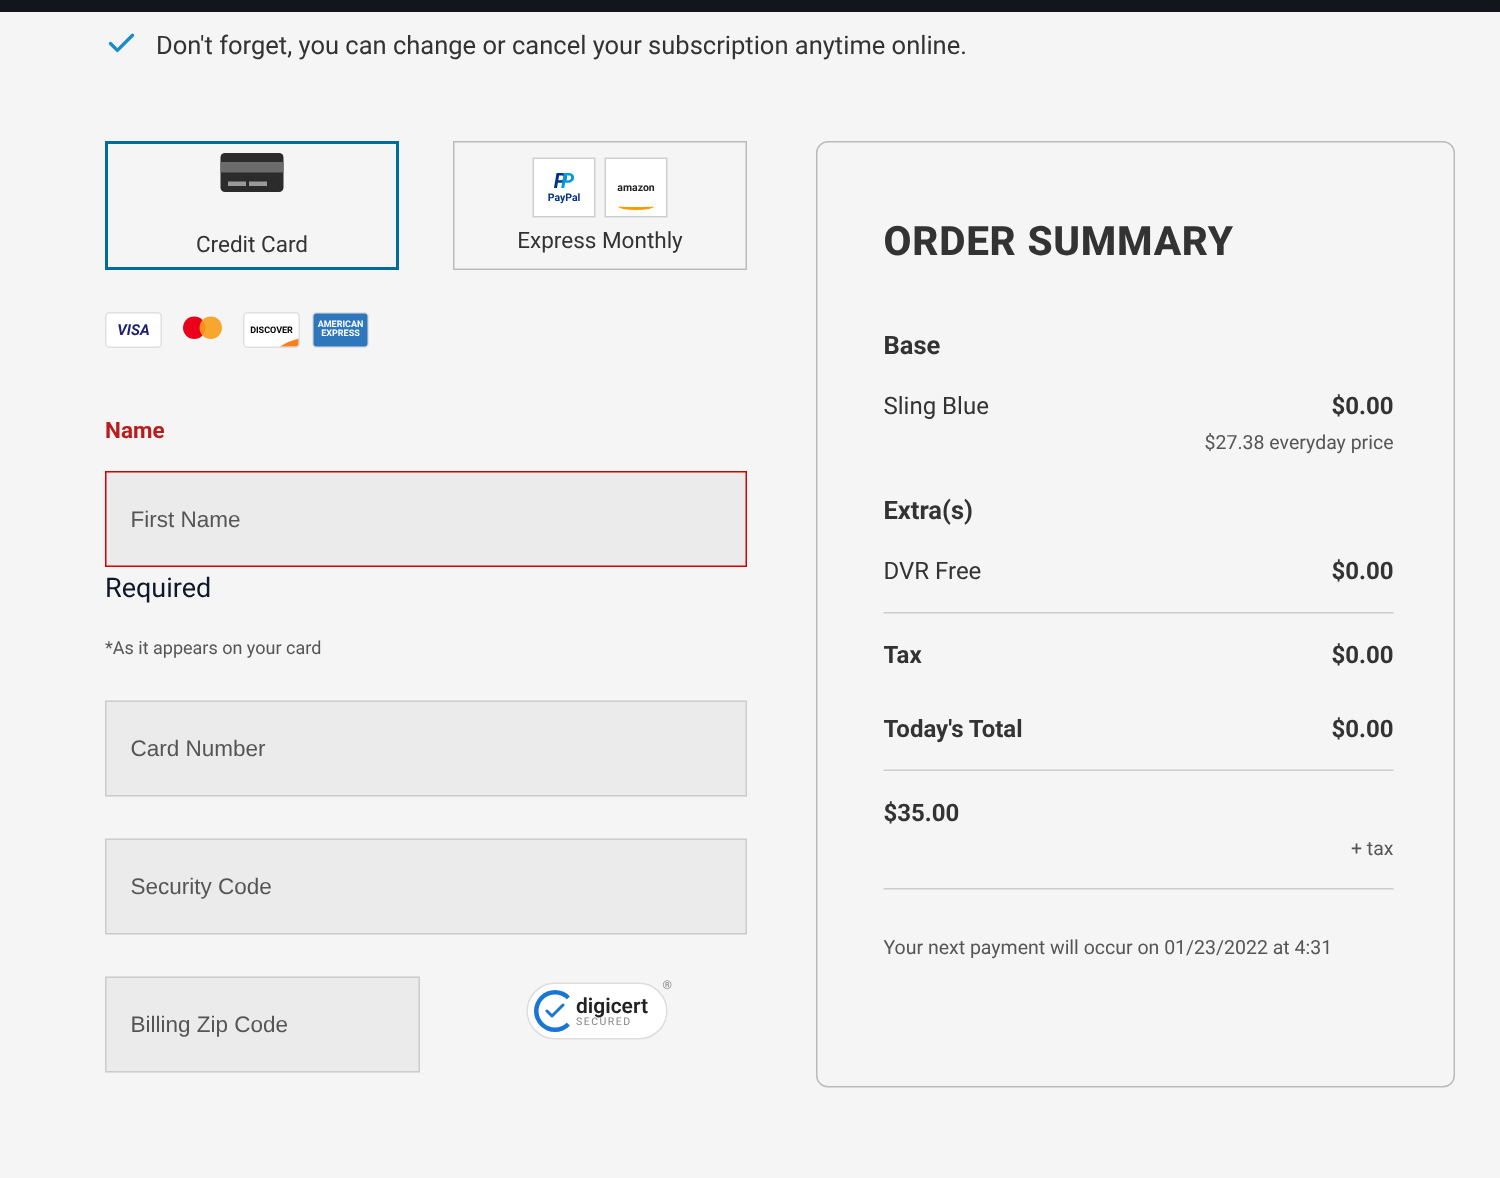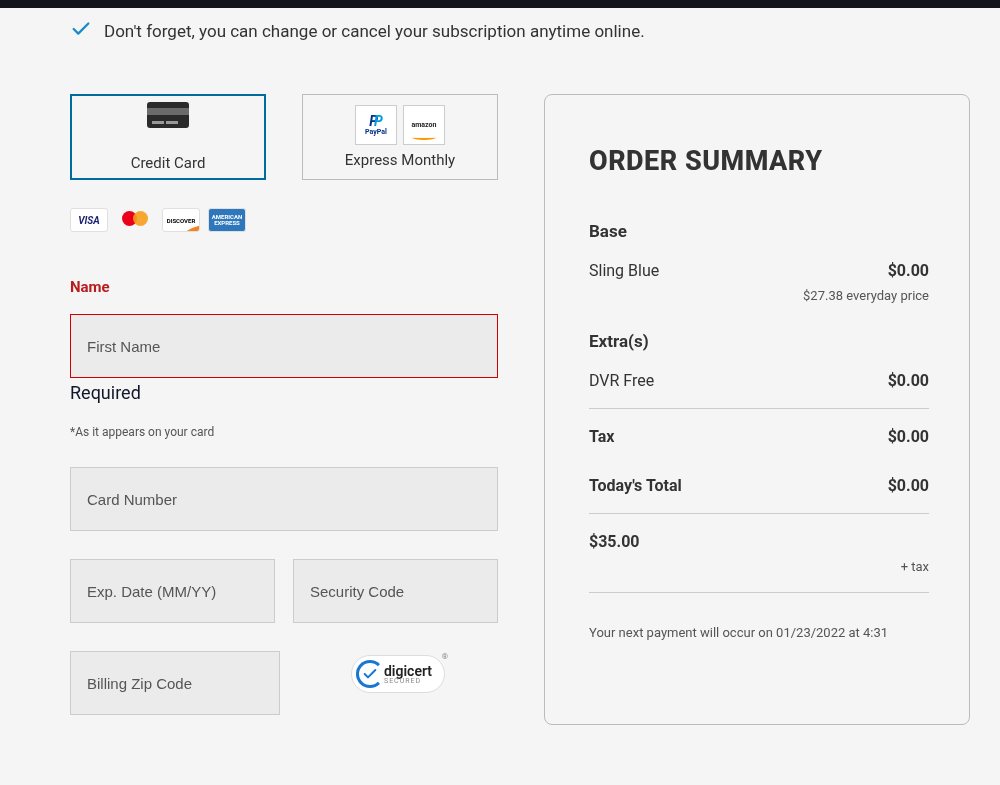--- a/index.html
+++ b/index.html
@@ -359,21 +359,20 @@
 
     <input class="field error" type="text" placeholder="First Name" style="">
     <div class="error-msg">Required</div>
 
     <div class="hint">*As it appears on your card</div>
 
     <input class="field" type="text" placeholder="Card Number" style="">
     <div class="spacer"></div>
 
     <div class="row-2">
-      <input class="field" type="text" placeholder="Exp. Date (MM/YY)" style="">
       <input class="field" type="text" placeholder="Security Code" style="">
     </div>
     <div class="spacer"></div>
 
     <div class="zip-row">
       <input class="field" type="text" placeholder="Billing Zip Code" style="">
       <div class="digicert">
         <div class="digicert-badge">
           <div class="digi-circle">
             <svg viewBox="0 0 24 24" fill="none" stroke="#1976d2" stroke-width="3" stroke-linecap="round" stroke-linejoin="round">

